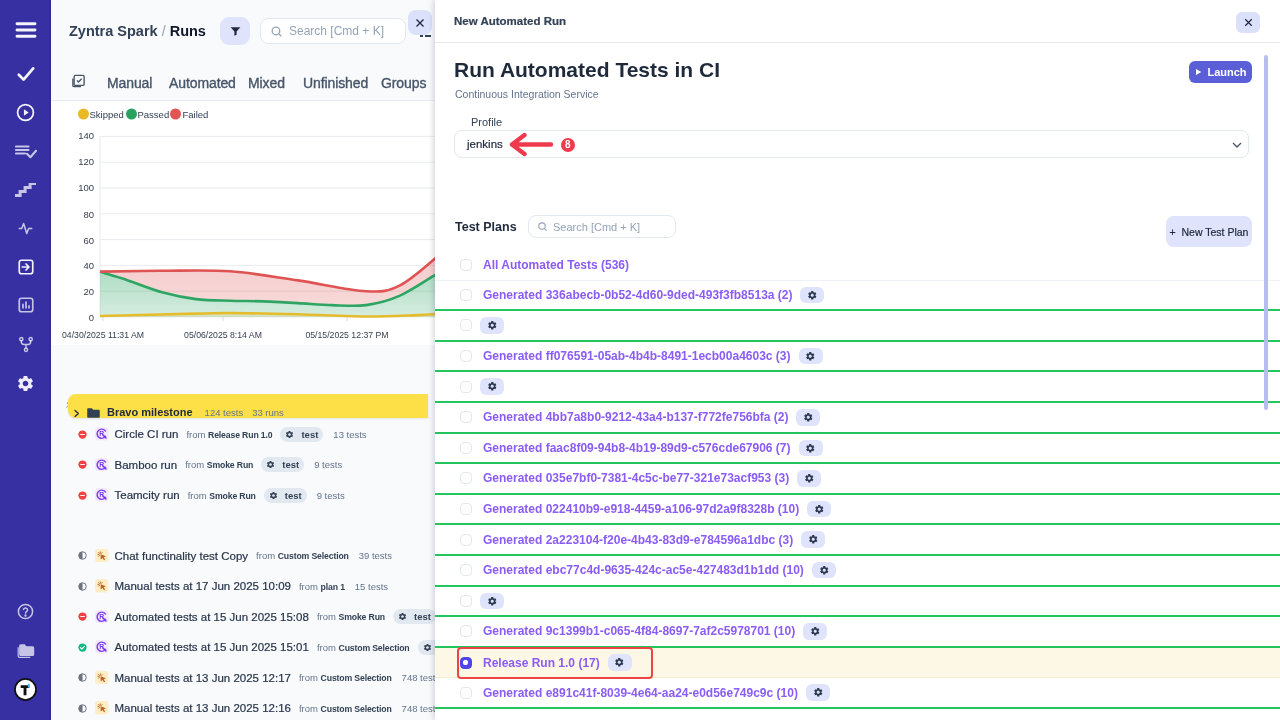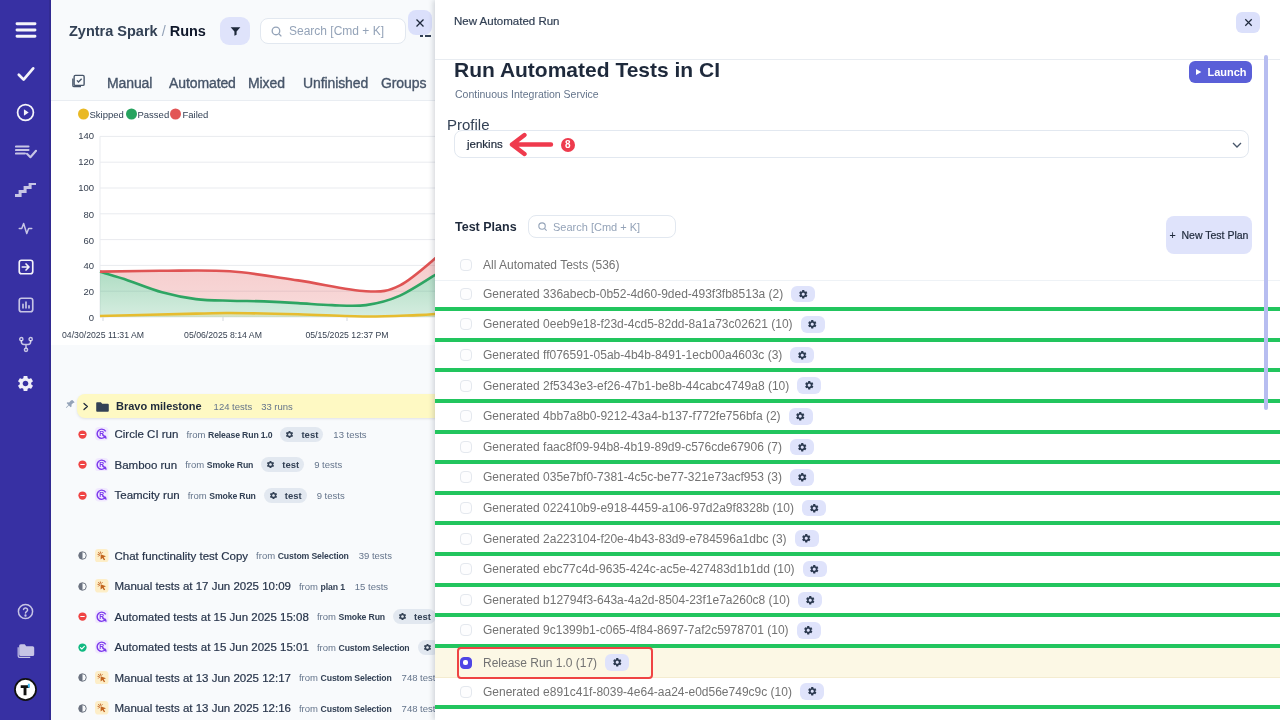--- a/index.html
+++ b/index.html
@@ -24,56 +24,56 @@
 
 
 #lp-tabs { position:absolute; left:0; top:60px; width:386px; height:41px; border-bottom:1px solid #e9edf2; }
 .tab { position:absolute; top:15px; font-size:14px; color:#475569; -webkit-text-stroke:0.35px #475569; letter-spacing:-0.1px; }
 
 
 #chart { position:absolute; left:0; top:101px; width:386px; height:244px; background:#fff; }
 
 
 #lp-list { position:absolute; left:0; top:345px; width:386px; height:375px; background:#f8fafc; }
-#bravo { position:absolute; left:26px; top:49px; width:360px; height:24px; background:#fef9c3; border-radius:8px 0 0 8px; box-shadow:0 1px 2.5px rgba(15,23,42,0.10); display:flex; align-items:center; padding-left:4px; }
+#bravo { position:absolute; left:17px; top:49px; width:360px; height:24px; background:#fde047; border-radius:8px 0 0 8px; box-shadow:0 1px 2.5px rgba(15,23,42,0.10); display:flex; align-items:flex-end; padding-left:4px; }
 #pin { position:absolute; left:14px; top:53px; }
 .lrow { position:absolute; left:27px; width:361px; height:30px; display:flex; align-items:center; }
 .lrow .ttl { font-size:11.5px; color:#27344a; -webkit-text-stroke:0.2px #27344a; margin-left:6px; white-space:nowrap; }
 .lrow .from { font-size:9.5px; color:#64748b; margin-left:8px; white-space:nowrap; }
 .lrow .from b { color:#334155; font-size:8.7px; letter-spacing:-0.15px; }
 .pill { display:inline-flex; align-items:center; background:#e2e8f0; border-radius:8px; height:15px; padding:0 5px; margin-left:8px; font-size:9.5px; font-weight:bold; color:#334155; white-space:nowrap; }
 .pill svg { margin-right:3px; }
 .cnt { font-size:9.5px; color:#64748b; margin-left:10px; white-space:nowrap; }
 .stat { width:9px; height:9px; flex:none; }
 .typ { width:13.5px; height:13.5px; flex:none; margin-left:8px; }
 
 
 #rightpanel { position:absolute; left:435px; top:0; width:845px; height:720px; background:#fff; box-shadow:-2px 0 5px rgba(15,23,42,0.16); }
-#rp-top { position:absolute; left:0; top:0; width:845px; height:60px; border-bottom:1px solid #e8ecf1; }
+#rp-top { position:absolute; left:0; top:0; width:845px; height:43px; border-bottom:1px solid #e8ecf1;font-weight:bold; }
 #rp-top .t { position:absolute; left:19px; top:15px; font-size:11.5px; color:#334155; -webkit-text-stroke:0.2px #334155; }
 #rp-x { position:absolute; left:801px; top:12px; width:24px; height:21px; background:#dbe0fb; border-radius:6px; display:flex; align-items:center; justify-content:center; font-size:14px; color:#1e293b; }
 #rp-h1 { position:absolute; left:19px; top:58px; font-size:21px; font-weight:bold; color:#1e293b; }
 #rp-sub { position:absolute; left:20px; top:87.5px; font-size:10.5px; color:#64748b; }
 #btn-launch { position:absolute; left:754px; top:61px; width:63px; height:22px; background:#5a5fd8; border-radius:6px; color:#fff; font-size:11px; font-weight:bold; display:flex; align-items:center; justify-content:center; }
-#rp-profile-lbl { position:absolute; left:12px; top:116px; font-size:15px; color:#334155; }
+#rp-profile-lbl { position:absolute; left:36px; top:116px; font-size:11px; color:#334155; }
 #rp-select { position:absolute; left:19px; top:130px; width:795px; height:28px; background:#fff; border:1px solid #e2e8f0; border-radius:8px; }
 #rp-select .v { position:absolute; left:12px; top:7px; font-size:11.5px; color:#1e293b; -webkit-text-stroke:0.2px #1e293b; }
 #rp-arrow { position:absolute; left:74px; top:132px; }
 #rp-badge { position:absolute; left:125.5px; top:137.5px; width:14.5px; height:14.5px; background:#ee3b4d; border-radius:50%; color:#fff; font-size:10px; font-weight:bold; display:flex; align-items:center; justify-content:center; }
 #tp-title { position:absolute; left:20px; top:220px; font-size:12.5px; font-weight:bold; color:#1e293b; }
 #tp-search { position:absolute; left:93px; top:215px; width:148px; height:23px; background:#fff; border:1px solid #e2e8f0; border-radius:8px; display:flex; align-items:center; padding-left:8px; }
 #tp-search span { color:#94a3b8; font-size:11px; margin-left:5px; }
-#btn-newplan { position:absolute; left:731px; top:216px; width:86px; height:38px; background:#dfe3fb; border-radius:8px; display:flex; align-items:center; justify-content:center; font-size:10.5px; color:#1e293b; white-space:nowrap; -webkit-text-stroke:0.2px #1e293b; }
+#btn-newplan { position:absolute; left:731px; top:216px; width:86px; height:31px; background:#dfe3fb; border-radius:8px; display:flex; align-items:center; justify-content:center; font-size:10.5px; color:#1e293b; white-space:nowrap; -webkit-text-stroke:0.2px #1e293b; }
 #tp-rows { position:absolute; left:0; top:250px; width:845px; }
-.trow { position:relative; width:845px; height:30.6px; display:flex; align-items:center; padding-left:25px; border-bottom:4px solid #22c55e; }
+.trow { position:relative; width:845px; height:30.6px; display:flex; align-items:center; padding-left:25px; border-bottom:2px solid #22c55e; }
 .trow:first-child { border-bottom:1px solid #eef2f6; }
 .cb { width:12px; height:12px; border:1.5px solid #e4e8ee; border-radius:4px; background:#fdfdfe; flex:none; }
 .cb.on { background:#4f46e5; border-color:#4f46e5; position:relative; }
 .cb.on:after { content:""; position:absolute; left:2.2px; top:2.2px; width:4.8px; height:4.8px; background:#fff; border-radius:2px; }
-.trow .lbl { font-size:12px; font-weight:normal; color:#737373; margin-left:11px; white-space:nowrap; }
+.trow .lbl { font-size:12px; font-weight:bold; color:#8b5cf6; margin-left:11px; white-space:nowrap; }
 .gear { width:24px; height:16.5px; background:#dfe3fb; border-radius:6px; display:inline-flex; align-items:center; justify-content:center; margin-left:8px; flex:none; }
 .trow.hl { background:#fcf8e5; border-bottom:1px solid #f4ecd0; }
 #redbox { position:absolute; left:457px; top:646.5px; width:196px; height:32.5px; border:2px solid #ef4444; border-radius:4px; z-index:5; pointer-events:none; }
 #scrollbar { position:absolute; left:1264px; top:55px; width:3.5px; height:355px; background:#b7bdf0; border-radius:2px; z-index:6; }
 </style>
 </head>
 <body>
 <div id="leftpanel">
   <div id="lp-head">
     <div id="lp-title">Zyntra Spark<span class="sep">/</span><span class="runs">Runs</span></div>
@@ -479,39 +479,37 @@
         <span class="cb"></span>
         <span class="lbl">Generated 336abecb-0b52-4d60-9ded-493f3fb8513a (2)</span>
         <span class="gear">
           <svg width="10.5" height="10.5" viewBox="0 0 24 24" fill="#2b3950">
             <path d="M19.14 12.94c.04-.3.06-.61.06-.94 0-.32-.02-.64-.07-.94l2.03-1.58c.18-.14.23-.41.12-.61l-1.92-3.32c-.12-.22-.37-.29-.59-.22l-2.39.96c-.5-.38-1.03-.7-1.62-.94l-.36-2.54c-.04-.24-.24-.41-.48-.41h-3.84c-.24 0-.43.17-.47.41l-.36 2.54c-.59.24-1.13.57-1.62.94l-2.39-.96c-.22-.08-.47 0-.59.22L2.74 8.87c-.12.21-.08.47.12.61l2.03 1.58c-.05.3-.09.63-.09.94s.02.64.07.94l-2.03 1.58c-.18.14-.23.41-.12.61l1.92 3.32c.12.22.37.29.59.22l2.39-.96c.5.38 1.03.7 1.62.94l.36 2.54c.05.24.24.41.48.41h3.84c.24 0 .44-.17.47-.41l.36-2.54c.59-.24 1.13-.56 1.62-.94l2.39.96c.22.08.47 0 .59-.22l1.92-3.32c.12-.22.07-.47-.12-.61l-2.01-1.58zM12 15.6c-1.98 0-3.6-1.62-3.6-3.6s1.62-3.6 3.6-3.6 3.6 1.62 3.6 3.6-1.62 3.6-3.6 3.6z"></path>
           </svg>
         </span>
       </div>
       <div class="trow">
         <span class="cb"></span>
-        <span class="lbl">Generated 0eeb9e18-f23d-4cd5-82dd-8a1a73c02621 (10)</span>
         <span class="gear">
           <svg width="10.5" height="10.5" viewBox="0 0 24 24" fill="#2b3950">
             <path d="M19.14 12.94c.04-.3.06-.61.06-.94 0-.32-.02-.64-.07-.94l2.03-1.58c.18-.14.23-.41.12-.61l-1.92-3.32c-.12-.22-.37-.29-.59-.22l-2.39.96c-.5-.38-1.03-.7-1.62-.94l-.36-2.54c-.04-.24-.24-.41-.48-.41h-3.84c-.24 0-.43.17-.47.41l-.36 2.54c-.59.24-1.13.57-1.62.94l-2.39-.96c-.22-.08-.47 0-.59.22L2.74 8.87c-.12.21-.08.47.12.61l2.03 1.58c-.05.3-.09.63-.09.94s.02.64.07.94l-2.03 1.58c-.18.14-.23.41-.12.61l1.92 3.32c.12.22.37.29.59.22l2.39-.96c.5.38 1.03.7 1.62.94l.36 2.54c.05.24.24.41.48.41h3.84c.24 0 .44-.17.47-.41l.36-2.54c.59-.24 1.13-.56 1.62-.94l2.39.96c.22.08.47 0 .59-.22l1.92-3.32c.12-.22.07-.47-.12-.61l-2.01-1.58zM12 15.6c-1.98 0-3.6-1.62-3.6-3.6s1.62-3.6 3.6-3.6 3.6 1.62 3.6 3.6-1.62 3.6-3.6 3.6z"></path>
           </svg>
         </span>
       </div>
       <div class="trow">
         <span class="cb"></span>
         <span class="lbl">Generated ff076591-05ab-4b4b-8491-1ecb00a4603c (3)</span>
         <span class="gear">
           <svg width="10.5" height="10.5" viewBox="0 0 24 24" fill="#2b3950">
             <path d="M19.14 12.94c.04-.3.06-.61.06-.94 0-.32-.02-.64-.07-.94l2.03-1.58c.18-.14.23-.41.12-.61l-1.92-3.32c-.12-.22-.37-.29-.59-.22l-2.39.96c-.5-.38-1.03-.7-1.62-.94l-.36-2.54c-.04-.24-.24-.41-.48-.41h-3.84c-.24 0-.43.17-.47.41l-.36 2.54c-.59.24-1.13.57-1.62.94l-2.39-.96c-.22-.08-.47 0-.59.22L2.74 8.87c-.12.21-.08.47.12.61l2.03 1.58c-.05.3-.09.63-.09.94s.02.64.07.94l-2.03 1.58c-.18.14-.23.41-.12.61l1.92 3.32c.12.22.37.29.59.22l2.39-.96c.5.38 1.03.7 1.62.94l.36 2.54c.05.24.24.41.48.41h3.84c.24 0 .44-.17.47-.41l.36-2.54c.59-.24 1.13-.56 1.62-.94l2.39.96c.22.08.47 0 .59-.22l1.92-3.32c.12-.22.07-.47-.12-.61l-2.01-1.58zM12 15.6c-1.98 0-3.6-1.62-3.6-3.6s1.62-3.6 3.6-3.6 3.6 1.62 3.6 3.6-1.62 3.6-3.6 3.6z"></path>
           </svg>
         </span>
       </div>
       <div class="trow">
         <span class="cb"></span>
-        <span class="lbl">Generated 2f5343e3-ef26-47b1-be8b-44cabc4749a8 (10)</span>
         <span class="gear">
           <svg width="10.5" height="10.5" viewBox="0 0 24 24" fill="#2b3950">
             <path d="M19.14 12.94c.04-.3.06-.61.06-.94 0-.32-.02-.64-.07-.94l2.03-1.58c.18-.14.23-.41.12-.61l-1.92-3.32c-.12-.22-.37-.29-.59-.22l-2.39.96c-.5-.38-1.03-.7-1.62-.94l-.36-2.54c-.04-.24-.24-.41-.48-.41h-3.84c-.24 0-.43.17-.47.41l-.36 2.54c-.59.24-1.13.57-1.62.94l-2.39-.96c-.22-.08-.47 0-.59.22L2.74 8.87c-.12.21-.08.47.12.61l2.03 1.58c-.05.3-.09.63-.09.94s.02.64.07.94l-2.03 1.58c-.18.14-.23.41-.12.61l1.92 3.32c.12.22.37.29.59.22l2.39-.96c.5.38 1.03.7 1.62.94l.36 2.54c.05.24.24.41.48.41h3.84c.24 0 .44-.17.47-.41l.36-2.54c.59-.24 1.13-.56 1.62-.94l2.39.96c.22.08.47 0 .59-.22l1.92-3.32c.12-.22.07-.47-.12-.61l-2.01-1.58zM12 15.6c-1.98 0-3.6-1.62-3.6-3.6s1.62-3.6 3.6-3.6 3.6 1.62 3.6 3.6-1.62 3.6-3.6 3.6z"></path>
           </svg>
         </span>
       </div>
       <div class="trow">
         <span class="cb"></span>
         <span class="lbl">Generated 4bb7a8b0-9212-43a4-b137-f772fe756bfa (2)</span>
         <span class="gear">
@@ -560,21 +558,20 @@
         <span class="cb"></span>
         <span class="lbl">Generated ebc77c4d-9635-424c-ac5e-427483d1b1dd (10)</span>
         <span class="gear">
           <svg width="10.5" height="10.5" viewBox="0 0 24 24" fill="#2b3950">
             <path d="M19.14 12.94c.04-.3.06-.61.06-.94 0-.32-.02-.64-.07-.94l2.03-1.58c.18-.14.23-.41.12-.61l-1.92-3.32c-.12-.22-.37-.29-.59-.22l-2.39.96c-.5-.38-1.03-.7-1.62-.94l-.36-2.54c-.04-.24-.24-.41-.48-.41h-3.84c-.24 0-.43.17-.47.41l-.36 2.54c-.59.24-1.13.57-1.62.94l-2.39-.96c-.22-.08-.47 0-.59.22L2.74 8.87c-.12.21-.08.47.12.61l2.03 1.58c-.05.3-.09.63-.09.94s.02.64.07.94l-2.03 1.58c-.18.14-.23.41-.12.61l1.92 3.32c.12.22.37.29.59.22l2.39-.96c.5.38 1.03.7 1.62.94l.36 2.54c.05.24.24.41.48.41h3.84c.24 0 .44-.17.47-.41l.36-2.54c.59-.24 1.13-.56 1.62-.94l2.39.96c.22.08.47 0 .59-.22l1.92-3.32c.12-.22.07-.47-.12-.61l-2.01-1.58zM12 15.6c-1.98 0-3.6-1.62-3.6-3.6s1.62-3.6 3.6-3.6 3.6 1.62 3.6 3.6-1.62 3.6-3.6 3.6z"></path>
           </svg>
         </span>
       </div>
       <div class="trow">
         <span class="cb"></span>
-        <span class="lbl">Generated b12794f3-643a-4a2d-8504-23f1e7a260c8 (10)</span>
         <span class="gear">
           <svg width="10.5" height="10.5" viewBox="0 0 24 24" fill="#2b3950">
             <path d="M19.14 12.94c.04-.3.06-.61.06-.94 0-.32-.02-.64-.07-.94l2.03-1.58c.18-.14.23-.41.12-.61l-1.92-3.32c-.12-.22-.37-.29-.59-.22l-2.39.96c-.5-.38-1.03-.7-1.62-.94l-.36-2.54c-.04-.24-.24-.41-.48-.41h-3.84c-.24 0-.43.17-.47.41l-.36 2.54c-.59.24-1.13.57-1.62.94l-2.39-.96c-.22-.08-.47 0-.59.22L2.74 8.87c-.12.21-.08.47.12.61l2.03 1.58c-.05.3-.09.63-.09.94s.02.64.07.94l-2.03 1.58c-.18.14-.23.41-.12.61l1.92 3.32c.12.22.37.29.59.22l2.39-.96c.5.38 1.03.7 1.62.94l.36 2.54c.05.24.24.41.48.41h3.84c.24 0 .44-.17.47-.41l.36-2.54c.59-.24 1.13-.56 1.62-.94l2.39.96c.22.08.47 0 .59-.22l1.92-3.32c.12-.22.07-.47-.12-.61l-2.01-1.58zM12 15.6c-1.98 0-3.6-1.62-3.6-3.6s1.62-3.6 3.6-3.6 3.6 1.62 3.6 3.6-1.62 3.6-3.6 3.6z"></path>
           </svg>
         </span>
       </div>
       <div class="trow">
         <span class="cb"></span>
         <span class="lbl">Generated 9c1399b1-c065-4f84-8697-7af2c5978701 (10)</span>
         <span class="gear">

